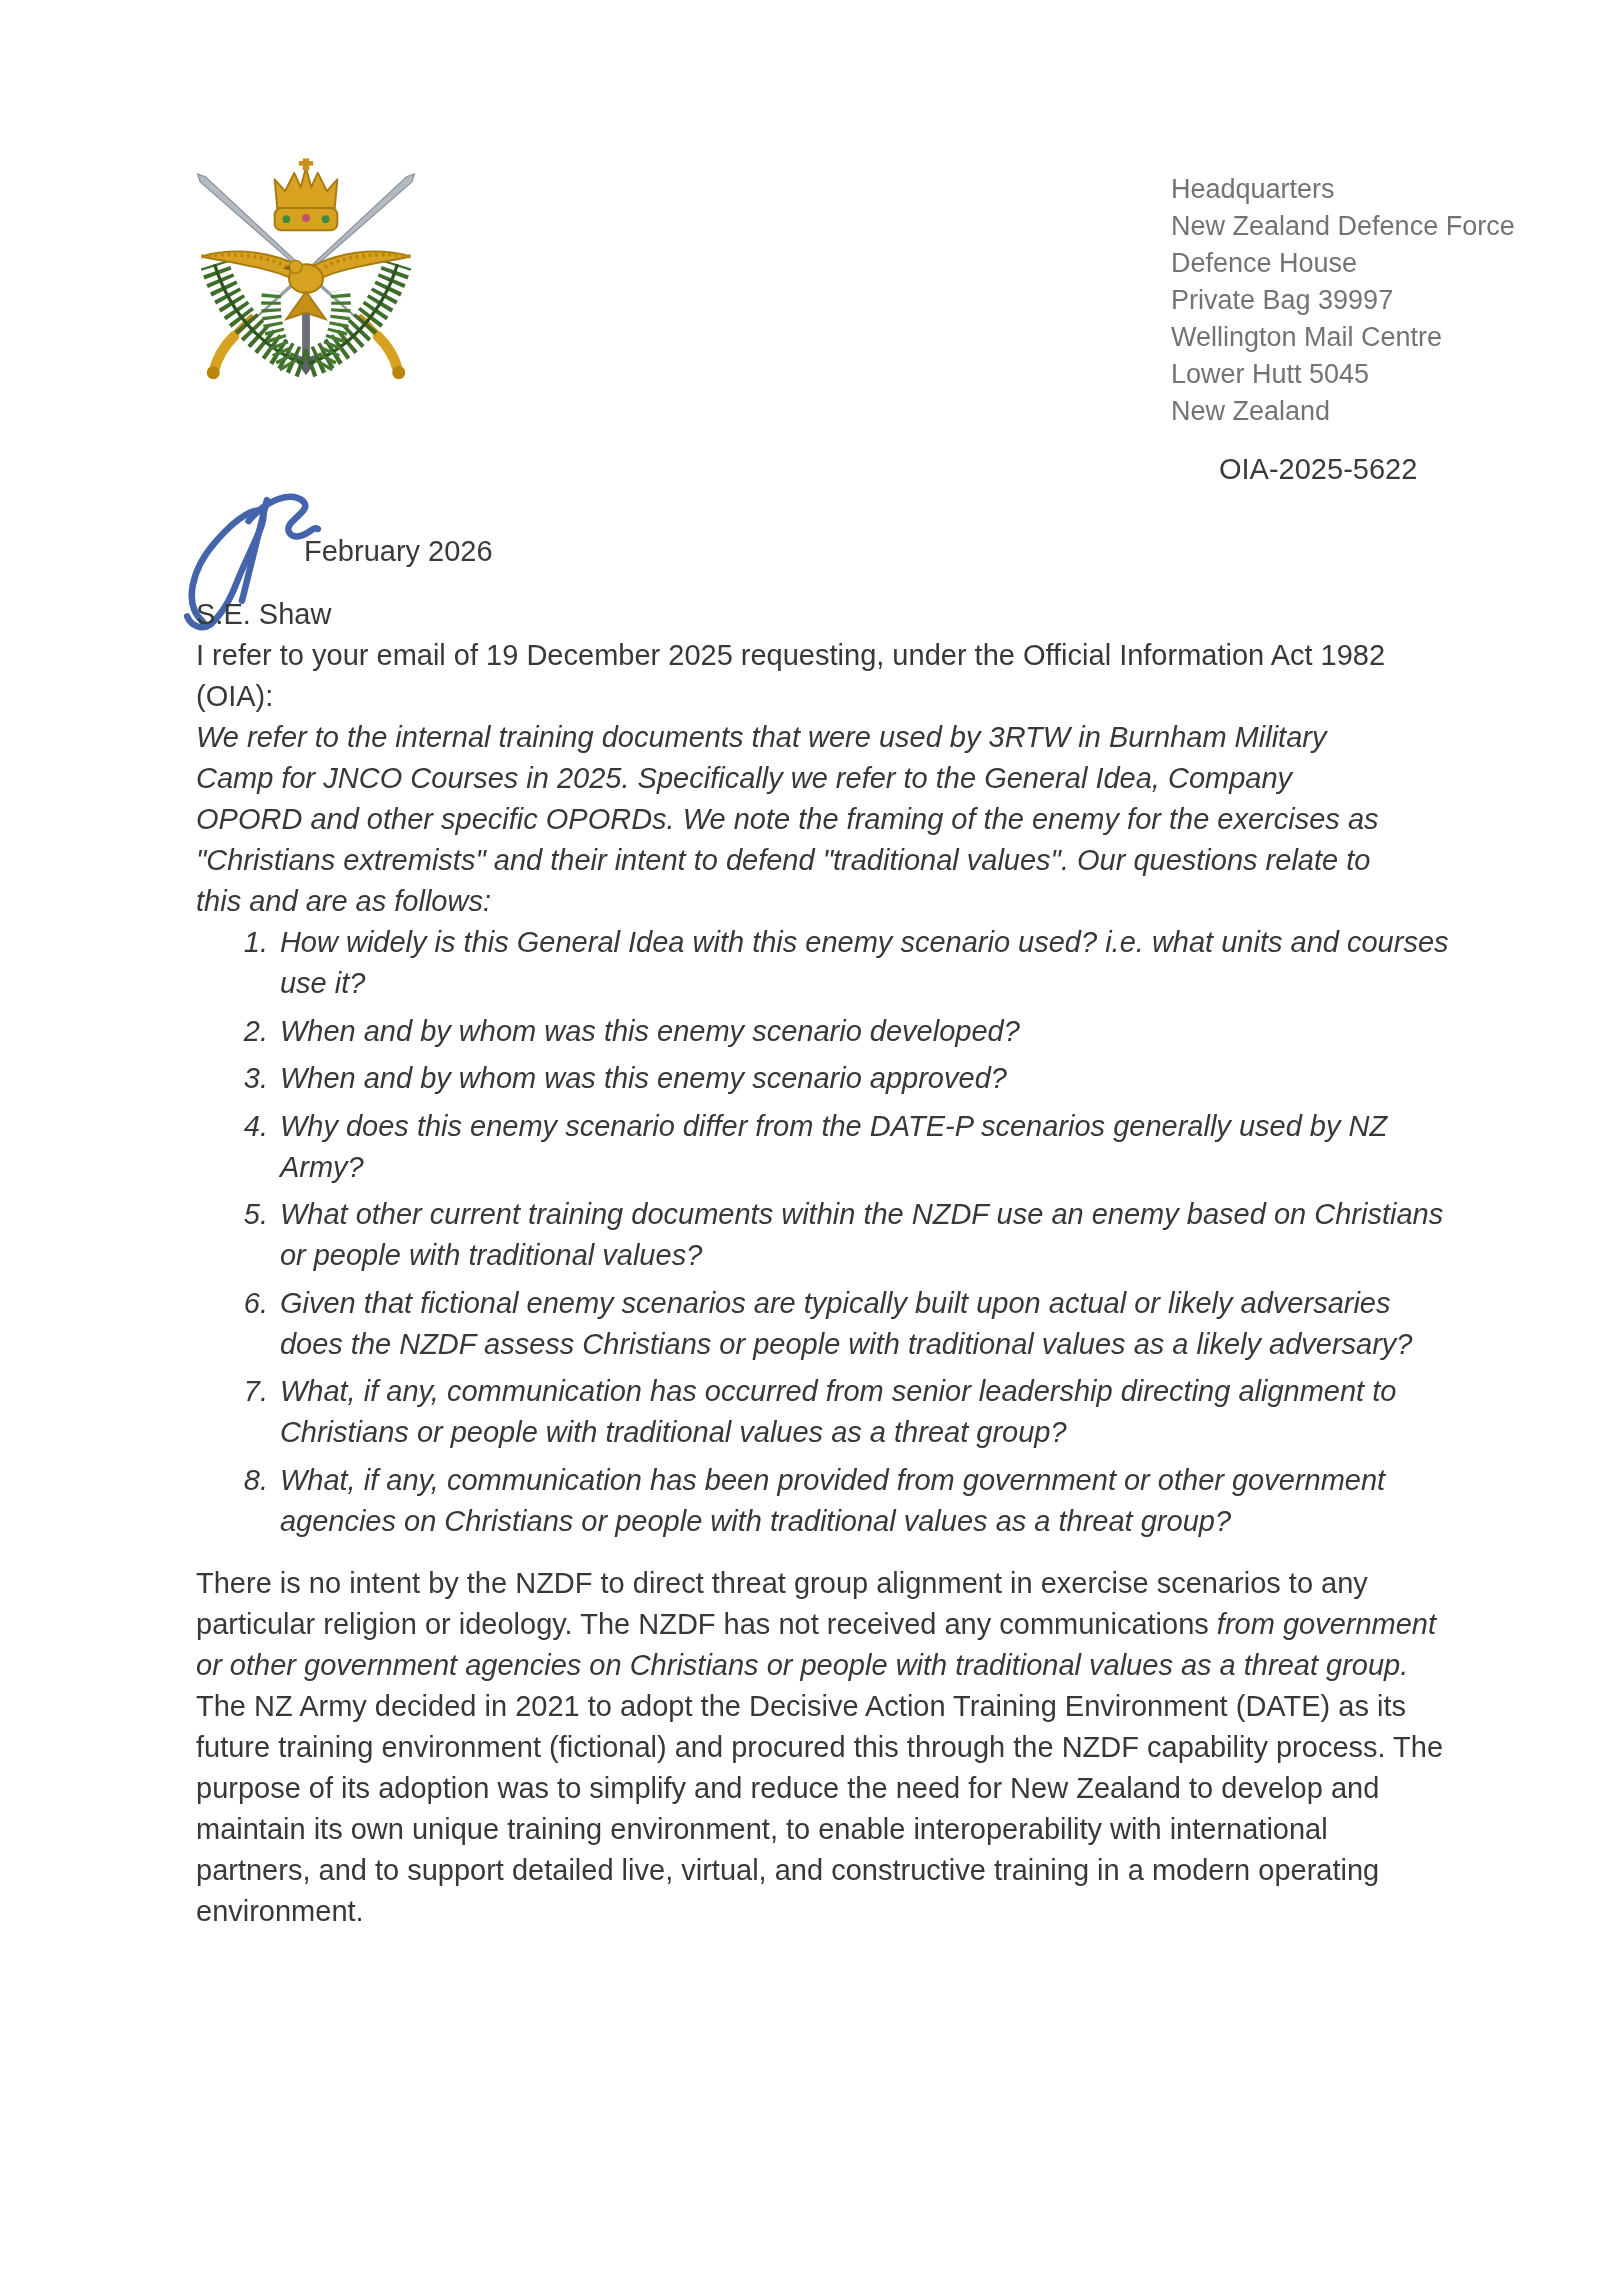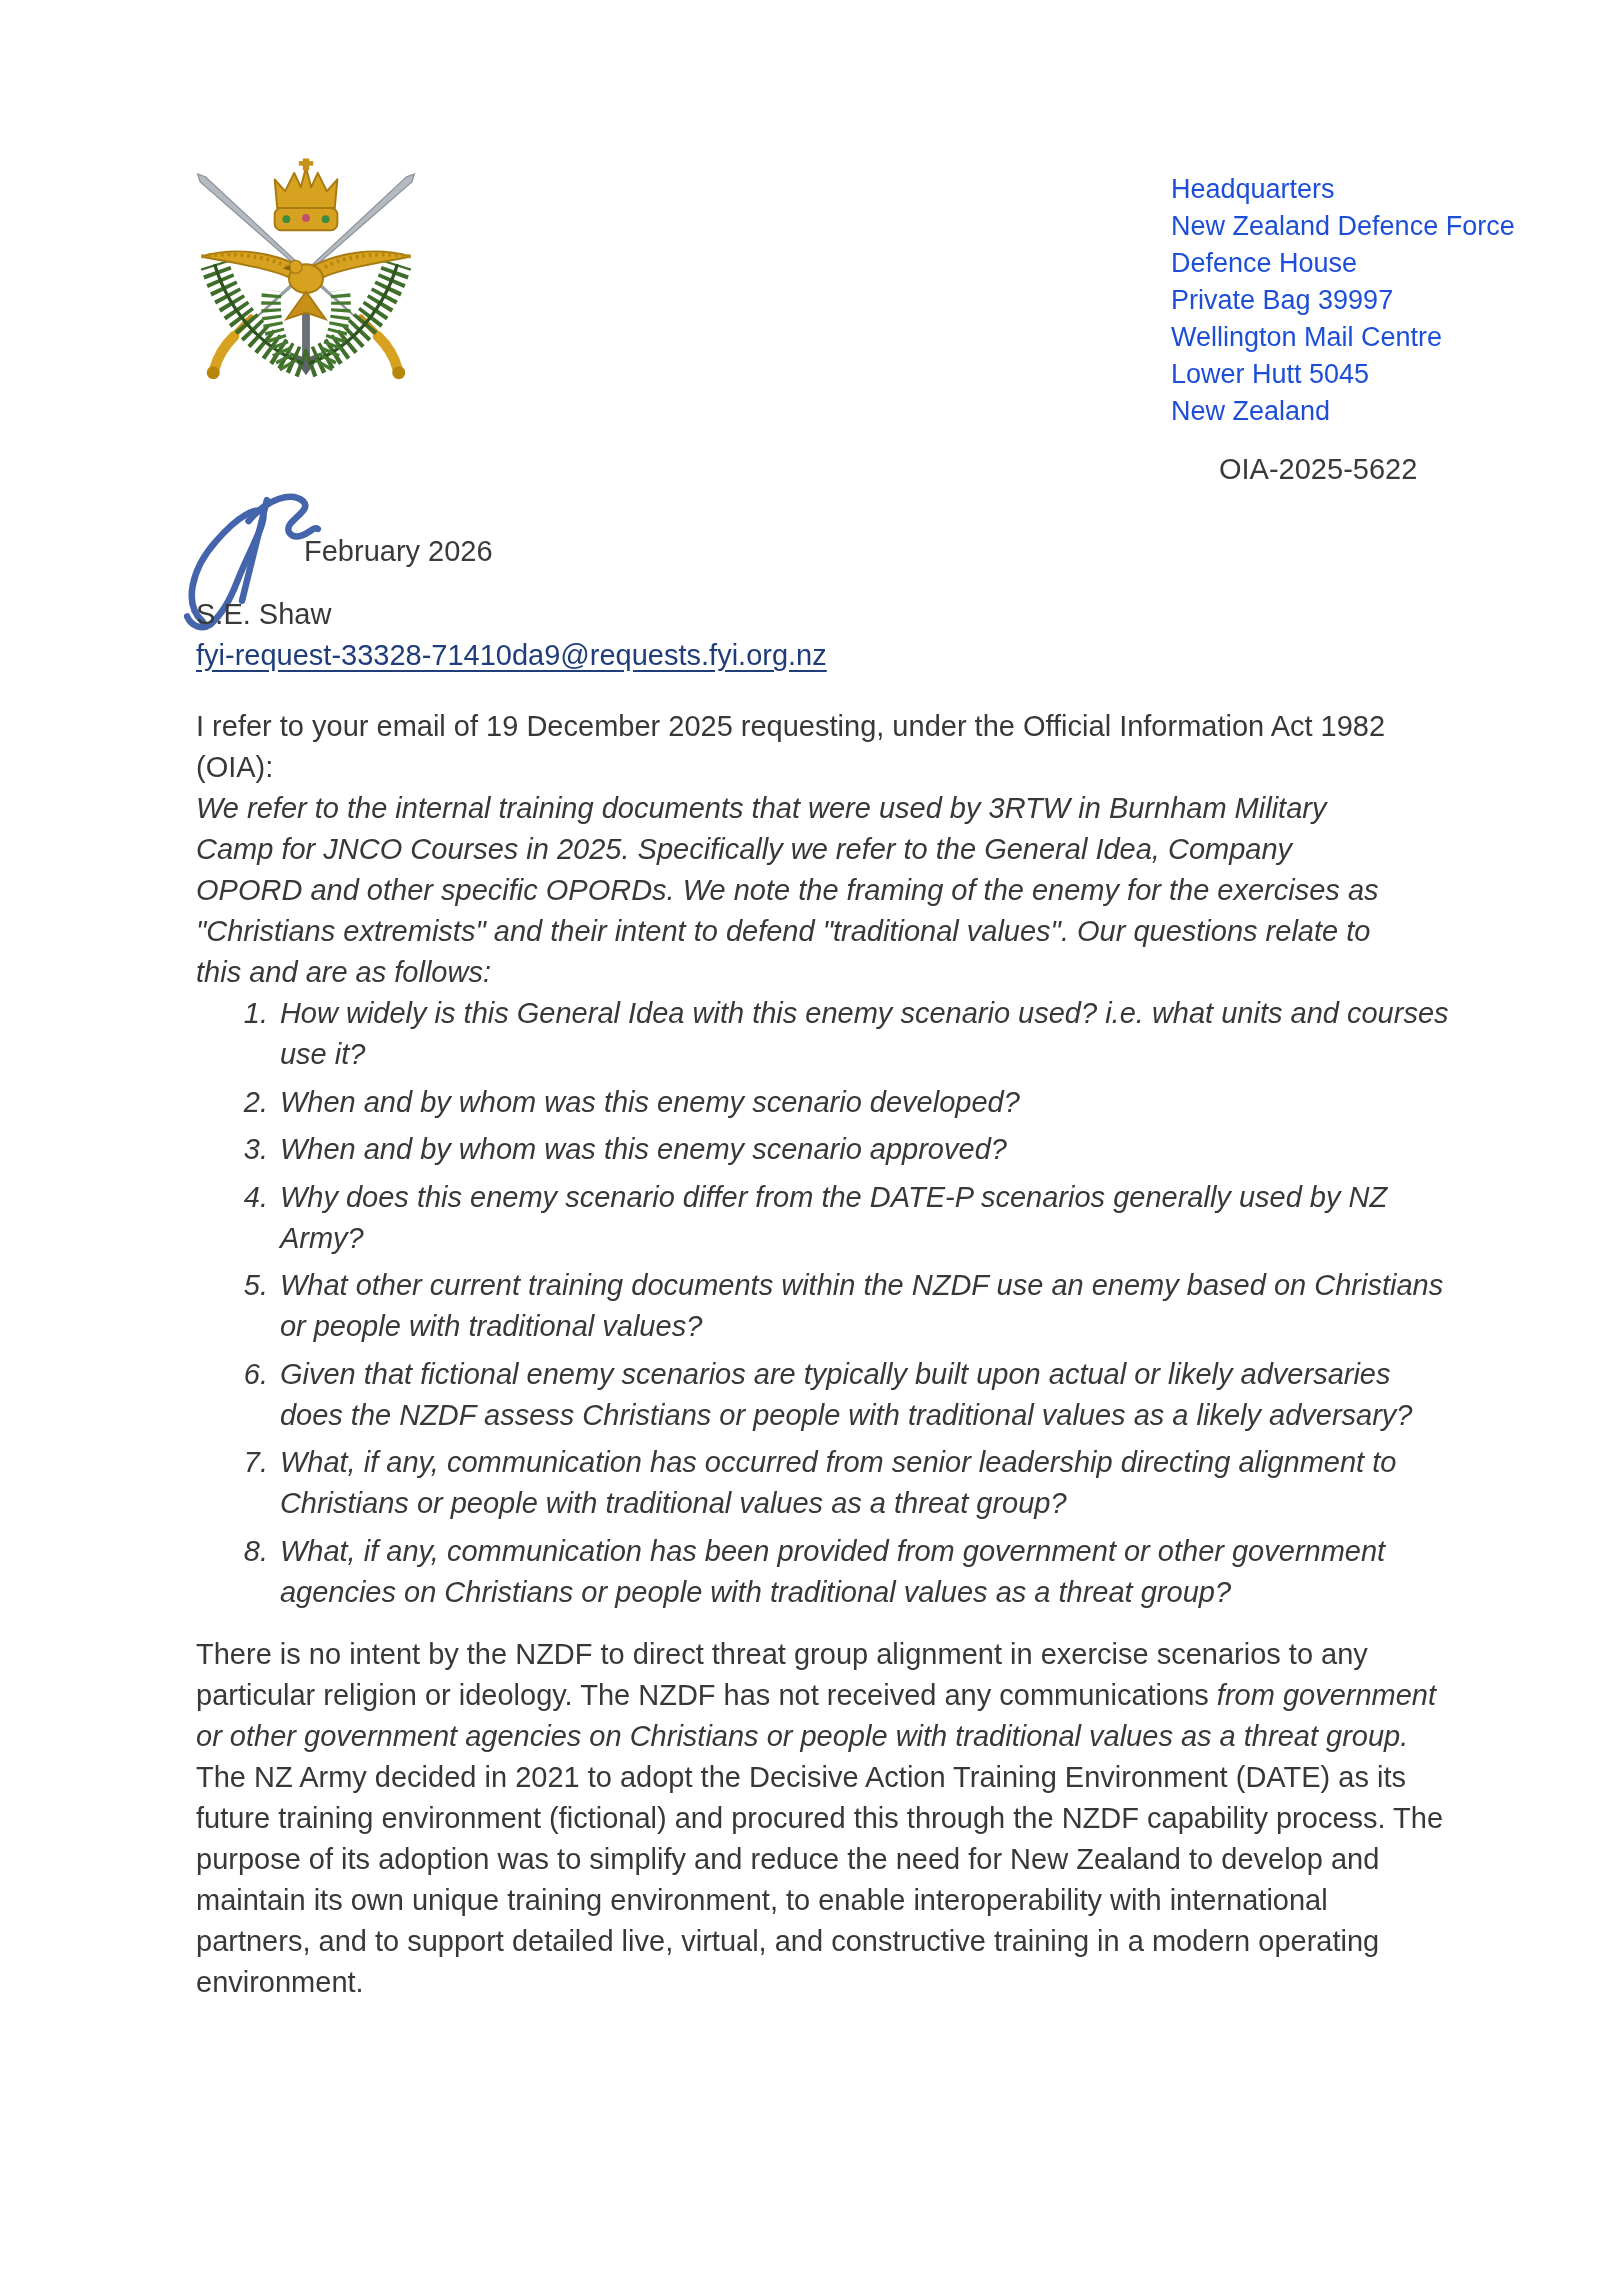--- a/index.html
+++ b/index.html
@@ -24,21 +24,21 @@
     top: 148px;
     width: 230px;
     height: 243px;
   }
   .addr {
     position: absolute;
     left: 1171px;
     top: 171px;
     font-size: 27px;
     line-height: 37px;
-    color: #1d4ed8;
+    color: #737373;
   }
   .ref {
     position: absolute;
     left: 1171px;
     top: 453px;
     font-size: 29px;
     color: #3a3a3a;
     margin-left: 48px;
   }
   .sig {
@@ -180,21 +180,20 @@
       <path d="M108,84 C136,50 174,38 192,54 C202,64 184,74 172,88 C164,98 172,112 190,106 C202,102 208,92 214,96"></path>
     </g>
   </svg>
 
   <div class="date">February 2026</div>
 
   <div class="letter">
 
     <p class="recipient-name">S.E. Shaw</p>
 
-    <a class="email" href="#">fyi-request-33328-71410da9@requests.fyi.org.nz</a>
 
 
     <p class="intro">I refer to your email of 19 December 2025 requesting, under the Official Information Act 1982 (OIA):</p>
 
     <p class="quote">We refer to the internal training documents that were used by 3RTW in Burnham Military Camp for JNCO Courses in 2025. Specifically we refer to the General Idea, Company OPORD and other specific OPORDs. We note the framing of the enemy for the exercises as "Christians extremists" and their intent to defend "traditional values". Our questions relate to this and are as follows:</p>
 
     <ol class="questions">
 
         <li>How widely is this General Idea with this enemy scenario used? i.e. what units and courses use it?</li>
 

